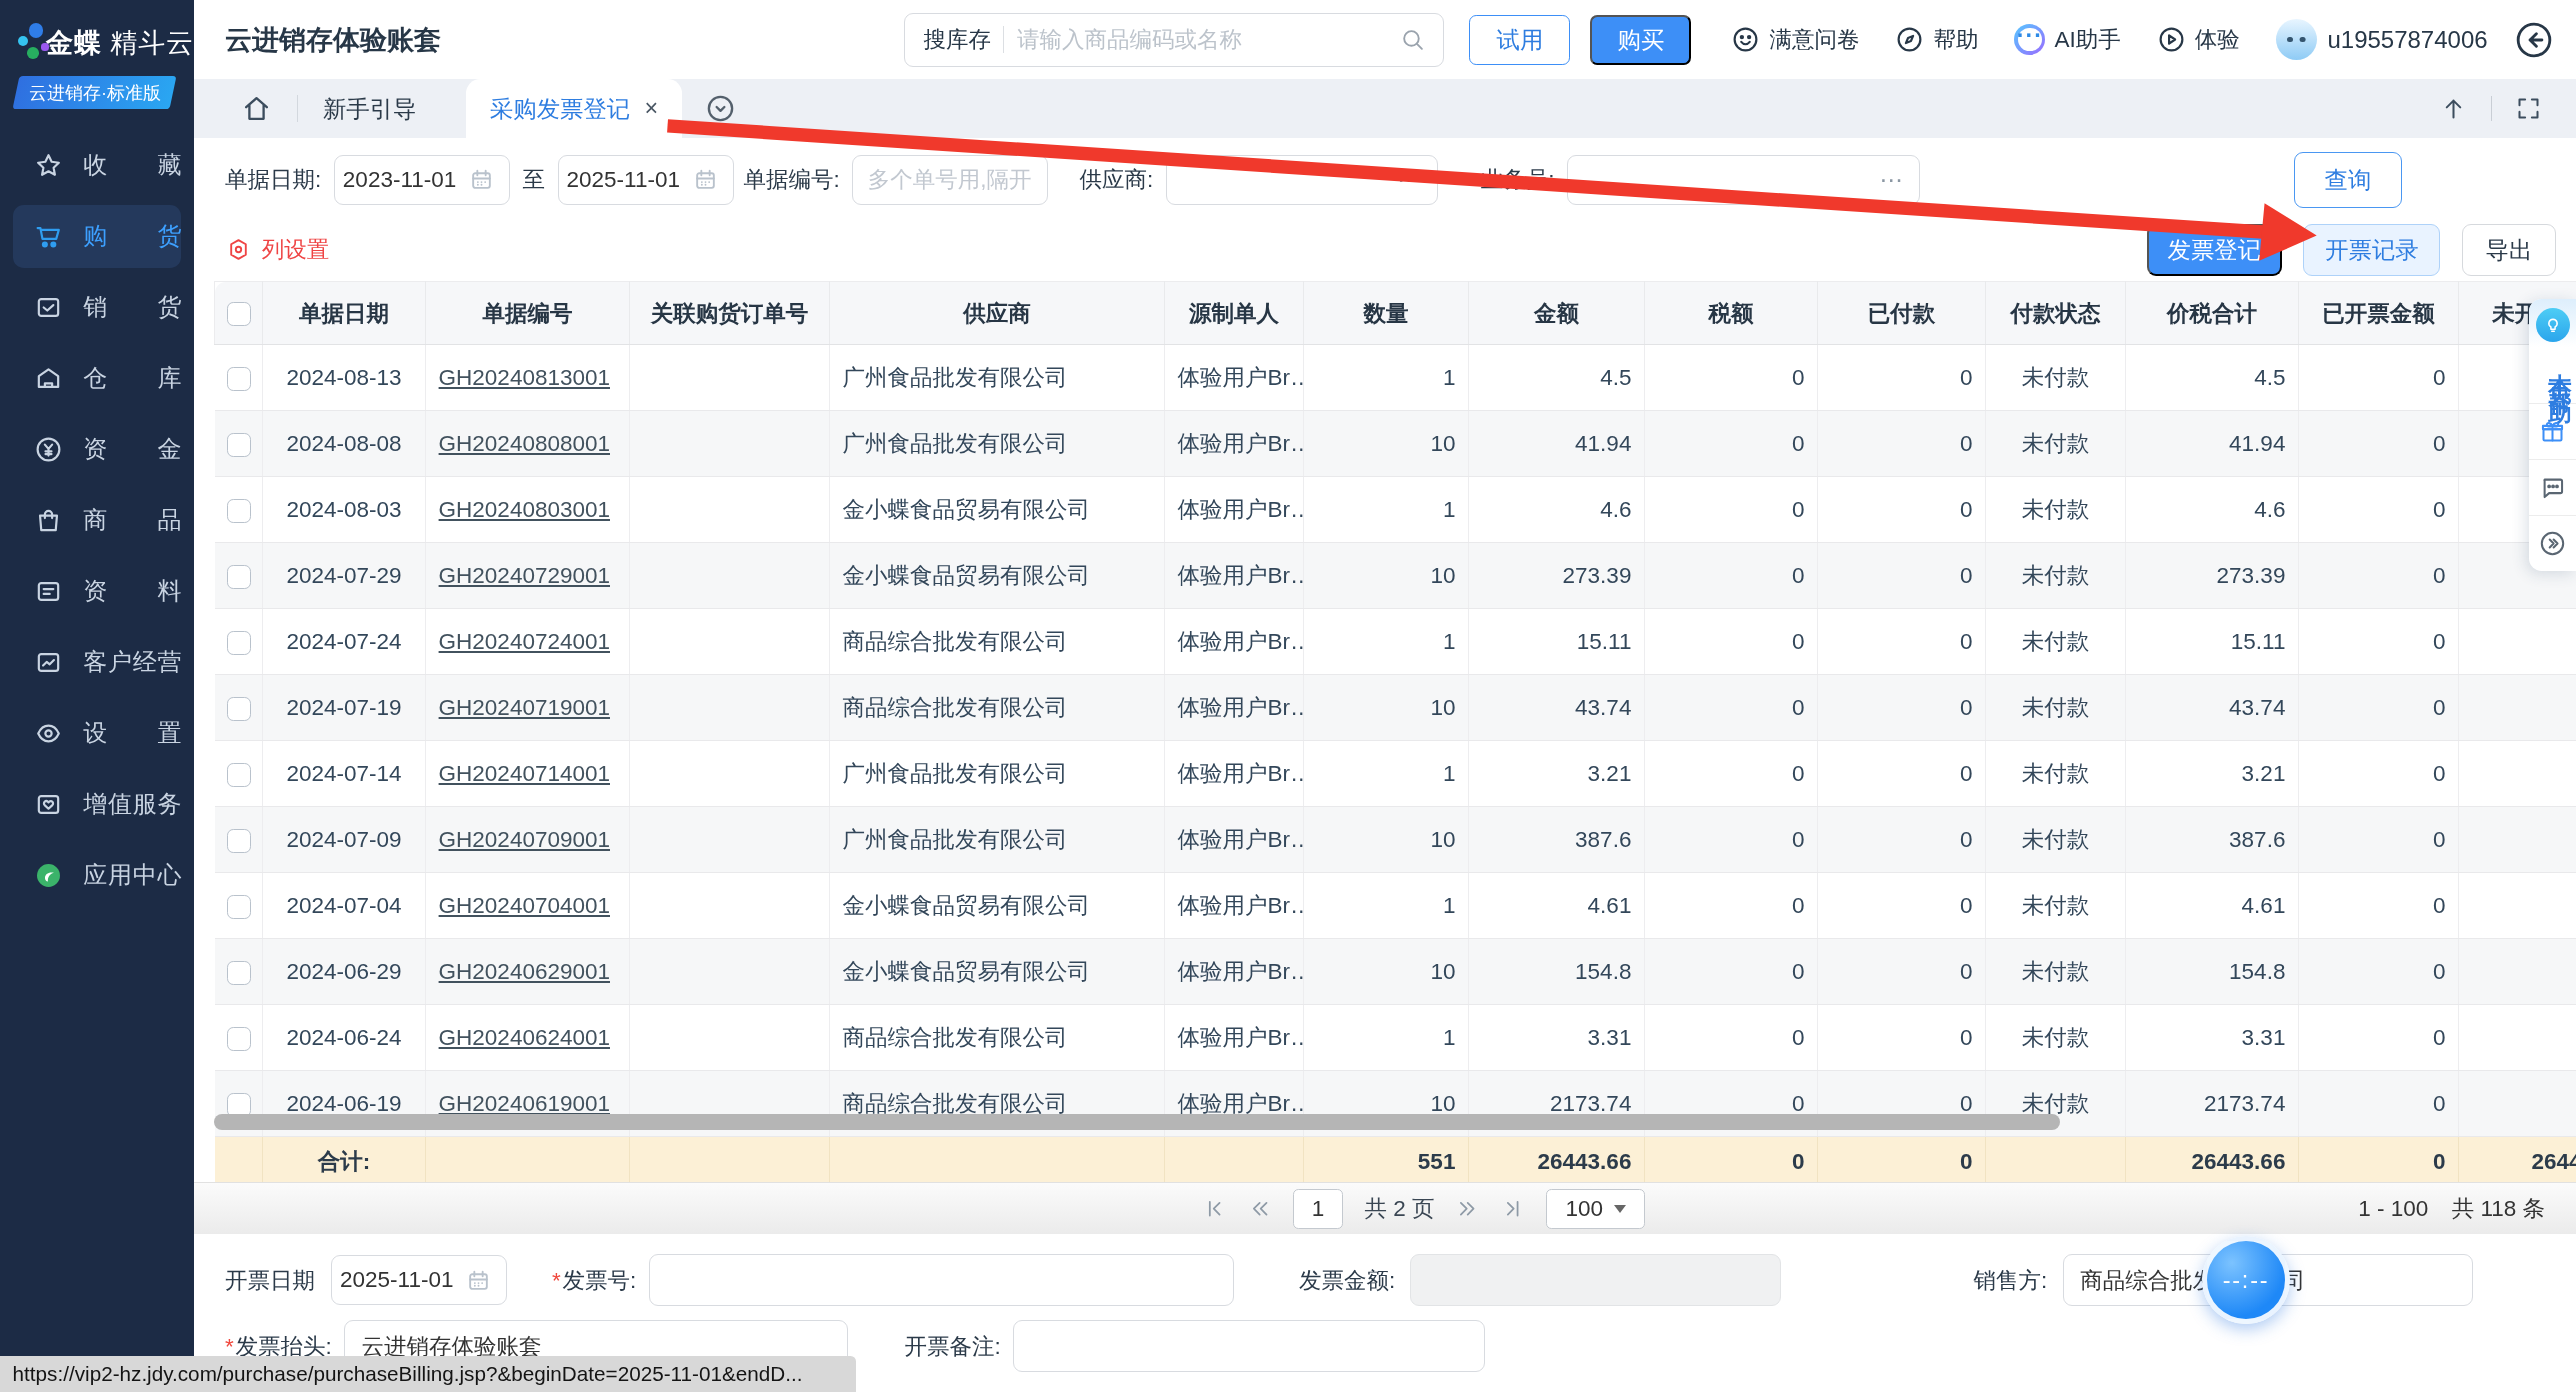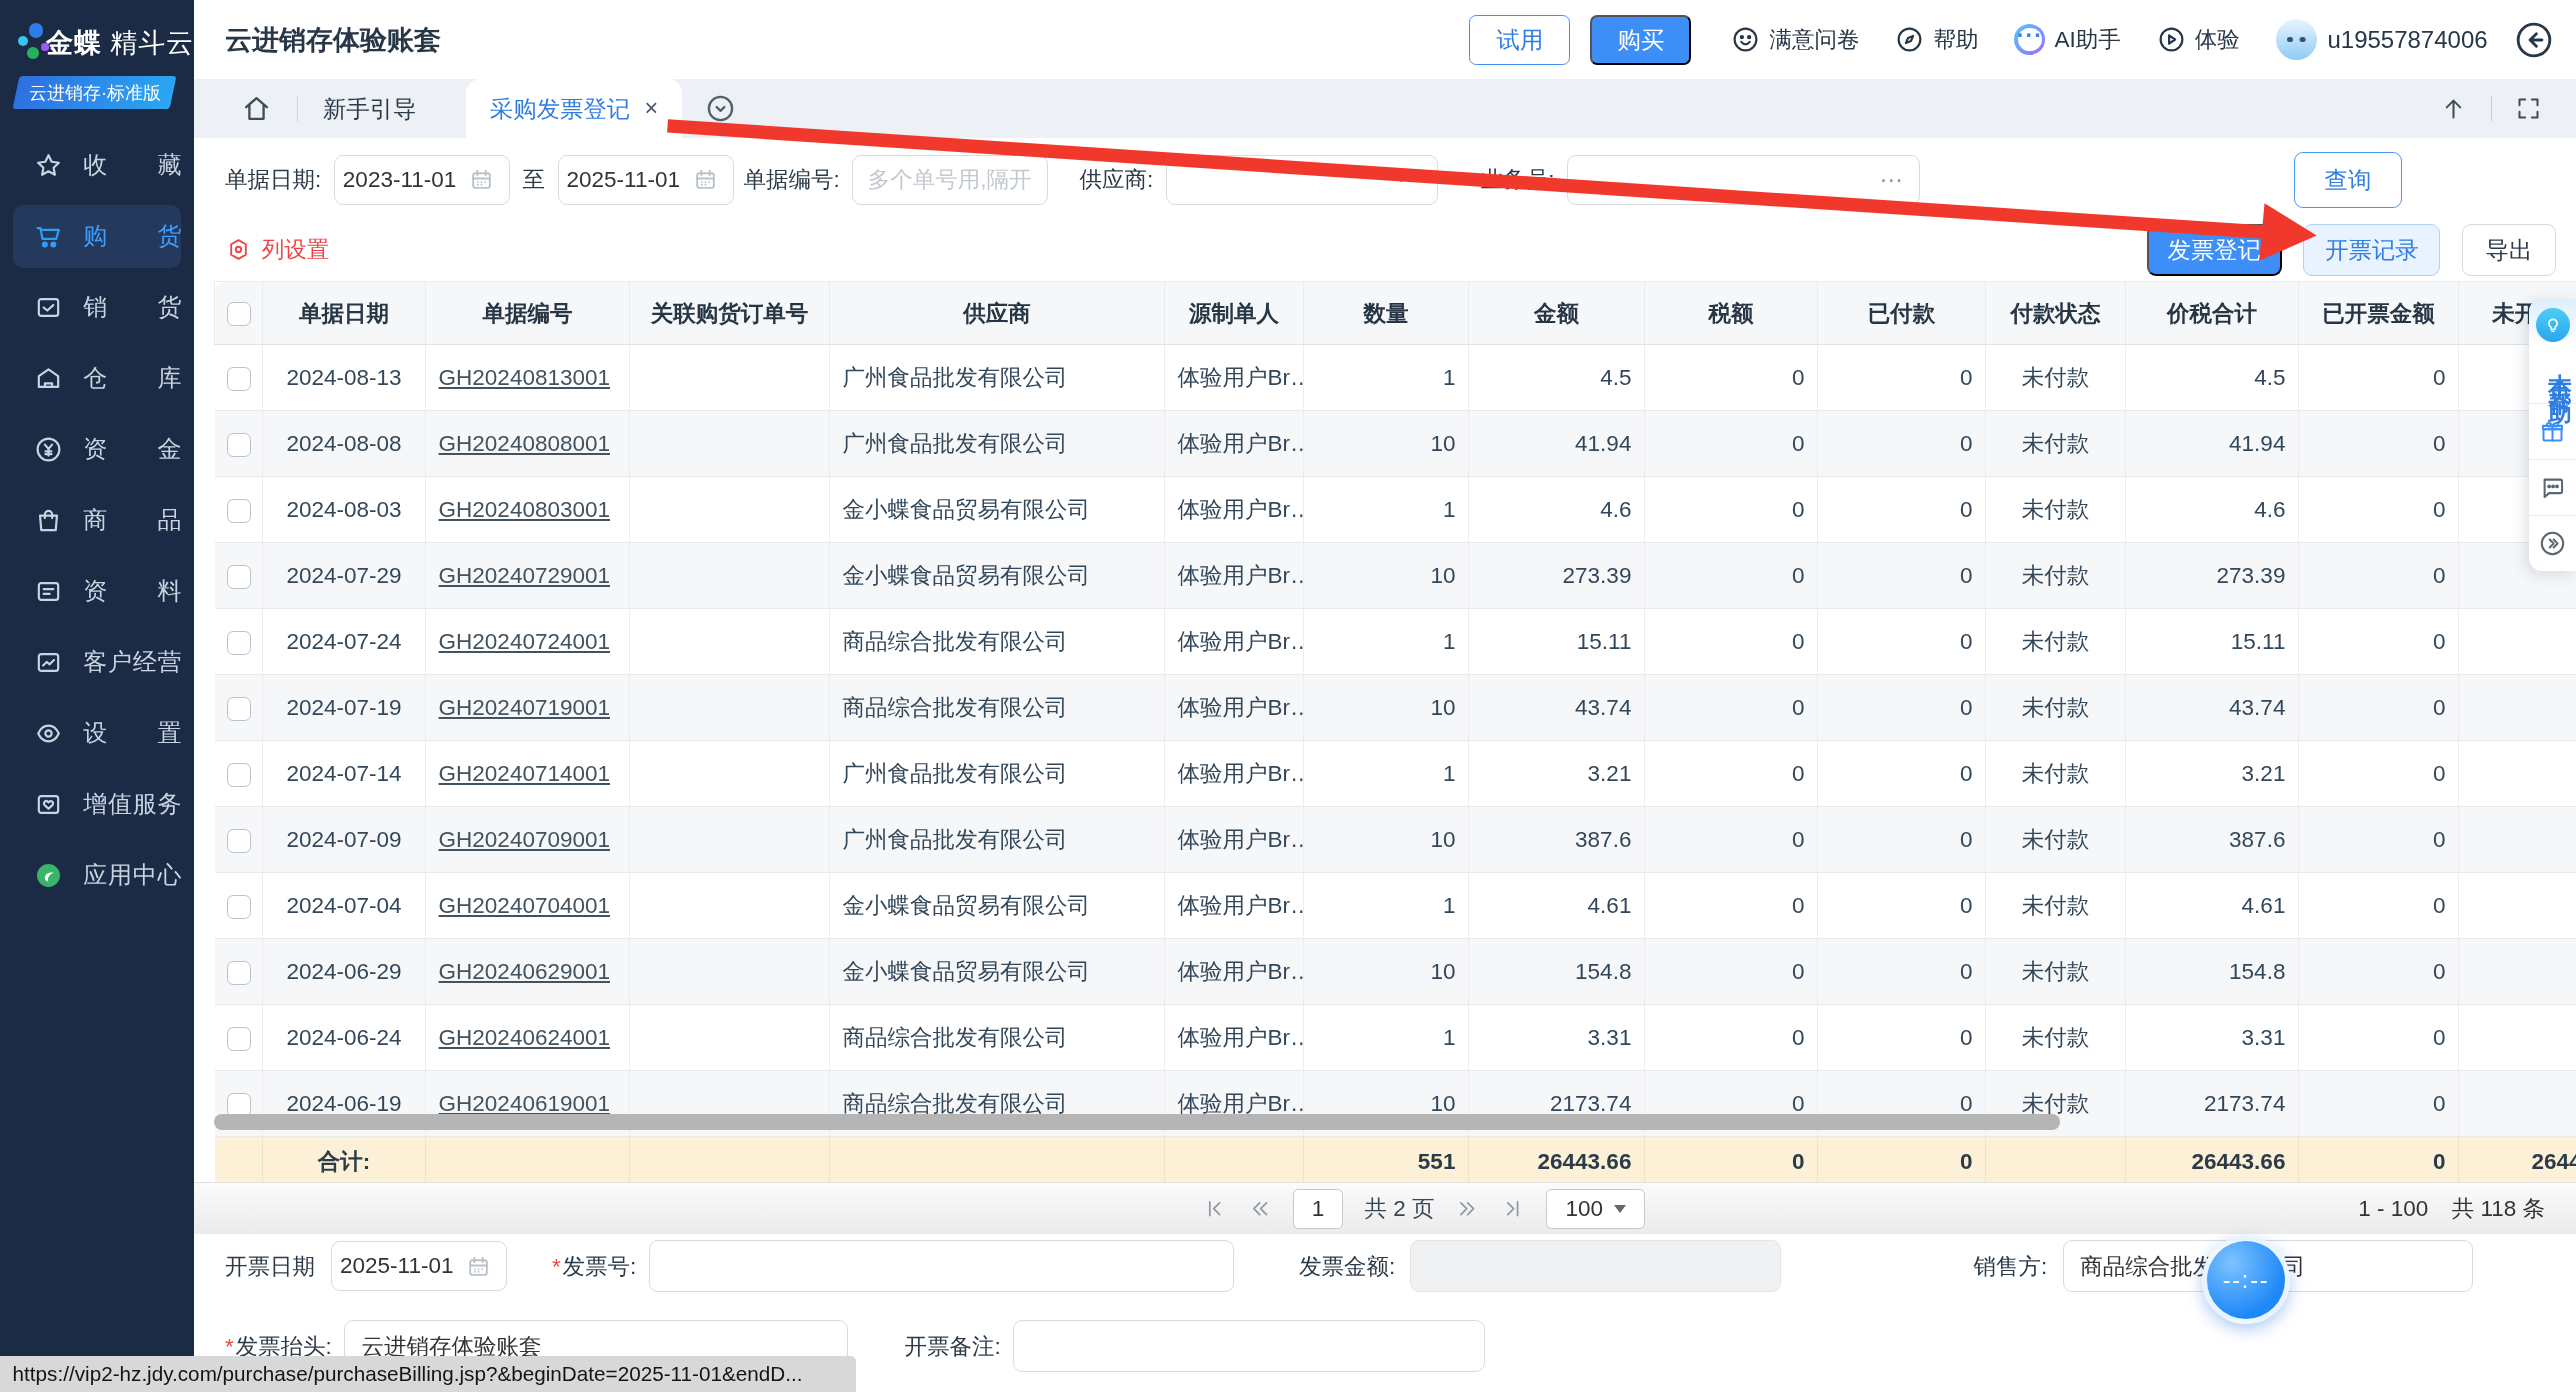--- a/index.html
+++ b/index.html
@@ -143,21 +143,21 @@
     display:flex;align-items:center;justify-content:center;}
   .pages-lb{font-size:22.5px;color:#3a4653;white-space:nowrap;}
   .size-box{width:99px;height:40px;border:0.9px solid #c4c9cf;border-radius:5.4px;background:#fff;font-size:22.5px;color:#333;
     display:flex;align-items:center;justify-content:center;gap:10.8px;}
   .size-box .caret{width:0;height:0;border-left:6.3px solid transparent;border-right:6.3px solid transparent;border-top:8px solid #666;}
   .range-lb{position:absolute;right:31px;top:0;height:100%;display:flex;align-items:center;gap:23.4px;font-size:22.5px;color:#333;}
 
   
   .formzone{position:absolute;left:194px;top:1234px;right:0;bottom:0;background:#fff;z-index:6;}
   .form-row{position:absolute;left:31px;right:0;display:flex;align-items:center;}
-  .fr1{top:6px;}
+  .fr1{top:20px;}
   .fr2{top:86px;}
   .flbl{font-size:22.5px;color:#2b3a49;white-space:nowrap;}
   .req{color:#f0483e;margin-right:1.8px;}
   .tinput{height:52px;border:0.9px solid #d8dbe0;border-radius:9px;background:#fff;display:flex;align-items:center;
     padding:0 16px;font-size:22.5px;color:#333;}
   .tinput.disabled{background:#f0f1f2;border-color:#e2e4e6;}
   .statusbar{position:absolute;left:0;bottom:0;width:856px;height:36px;background:#d8d8d8;border-radius:0 5.4px 0 0;
     font-size:20.7px;color:#141414;line-height:36px;padding:0 12.6px;white-space:nowrap;overflow:hidden;z-index:40;}
 
   
@@ -317,20 +317,31 @@
           <svg class="ic" viewBox="0 0 24 24">
             <path d="M5 5v14M19 12H9M12 8l-4 4 4 4"></path>
           </svg>
         </span>
     </div>
   </aside>
 
   <header class="topbar">
     <div class="page-title">云进销存体验账套</div>
     <div class="top-spacer"></div>
+    <div class="searchbox">
+      <span class="pfx">搜库存</span>
+      <span class="vsep"></span>
+      <span class="ph">请输入商品编码或名称</span>
+      <span class="sic">
+          <svg class="ic" viewBox="0 0 24 24">
+            <circle cx="11" cy="11" r="7"></circle>
+            <path d="M16.5 16.5L21 21"></path>
+          </svg>
+        </span>
+    </div>
     <button class="btn-trial">试用</button>
     <button class="btn-buy">购买</button>
     <div class="top-menu">
       <span class="tm-item">
         <svg class="ic" viewBox="0 0 24 24">
             <circle cx="12" cy="12" r="9"></circle>
             <circle cx="9" cy="10" r="0.9" fill="currentColor"></circle>
             <circle cx="15" cy="10" r="0.9" fill="currentColor"></circle>
             <path d="M8.5 14c1 1.3 2.2 1.9 3.5 1.9s2.5-.6 3.5-1.9"></path>
           </svg>

